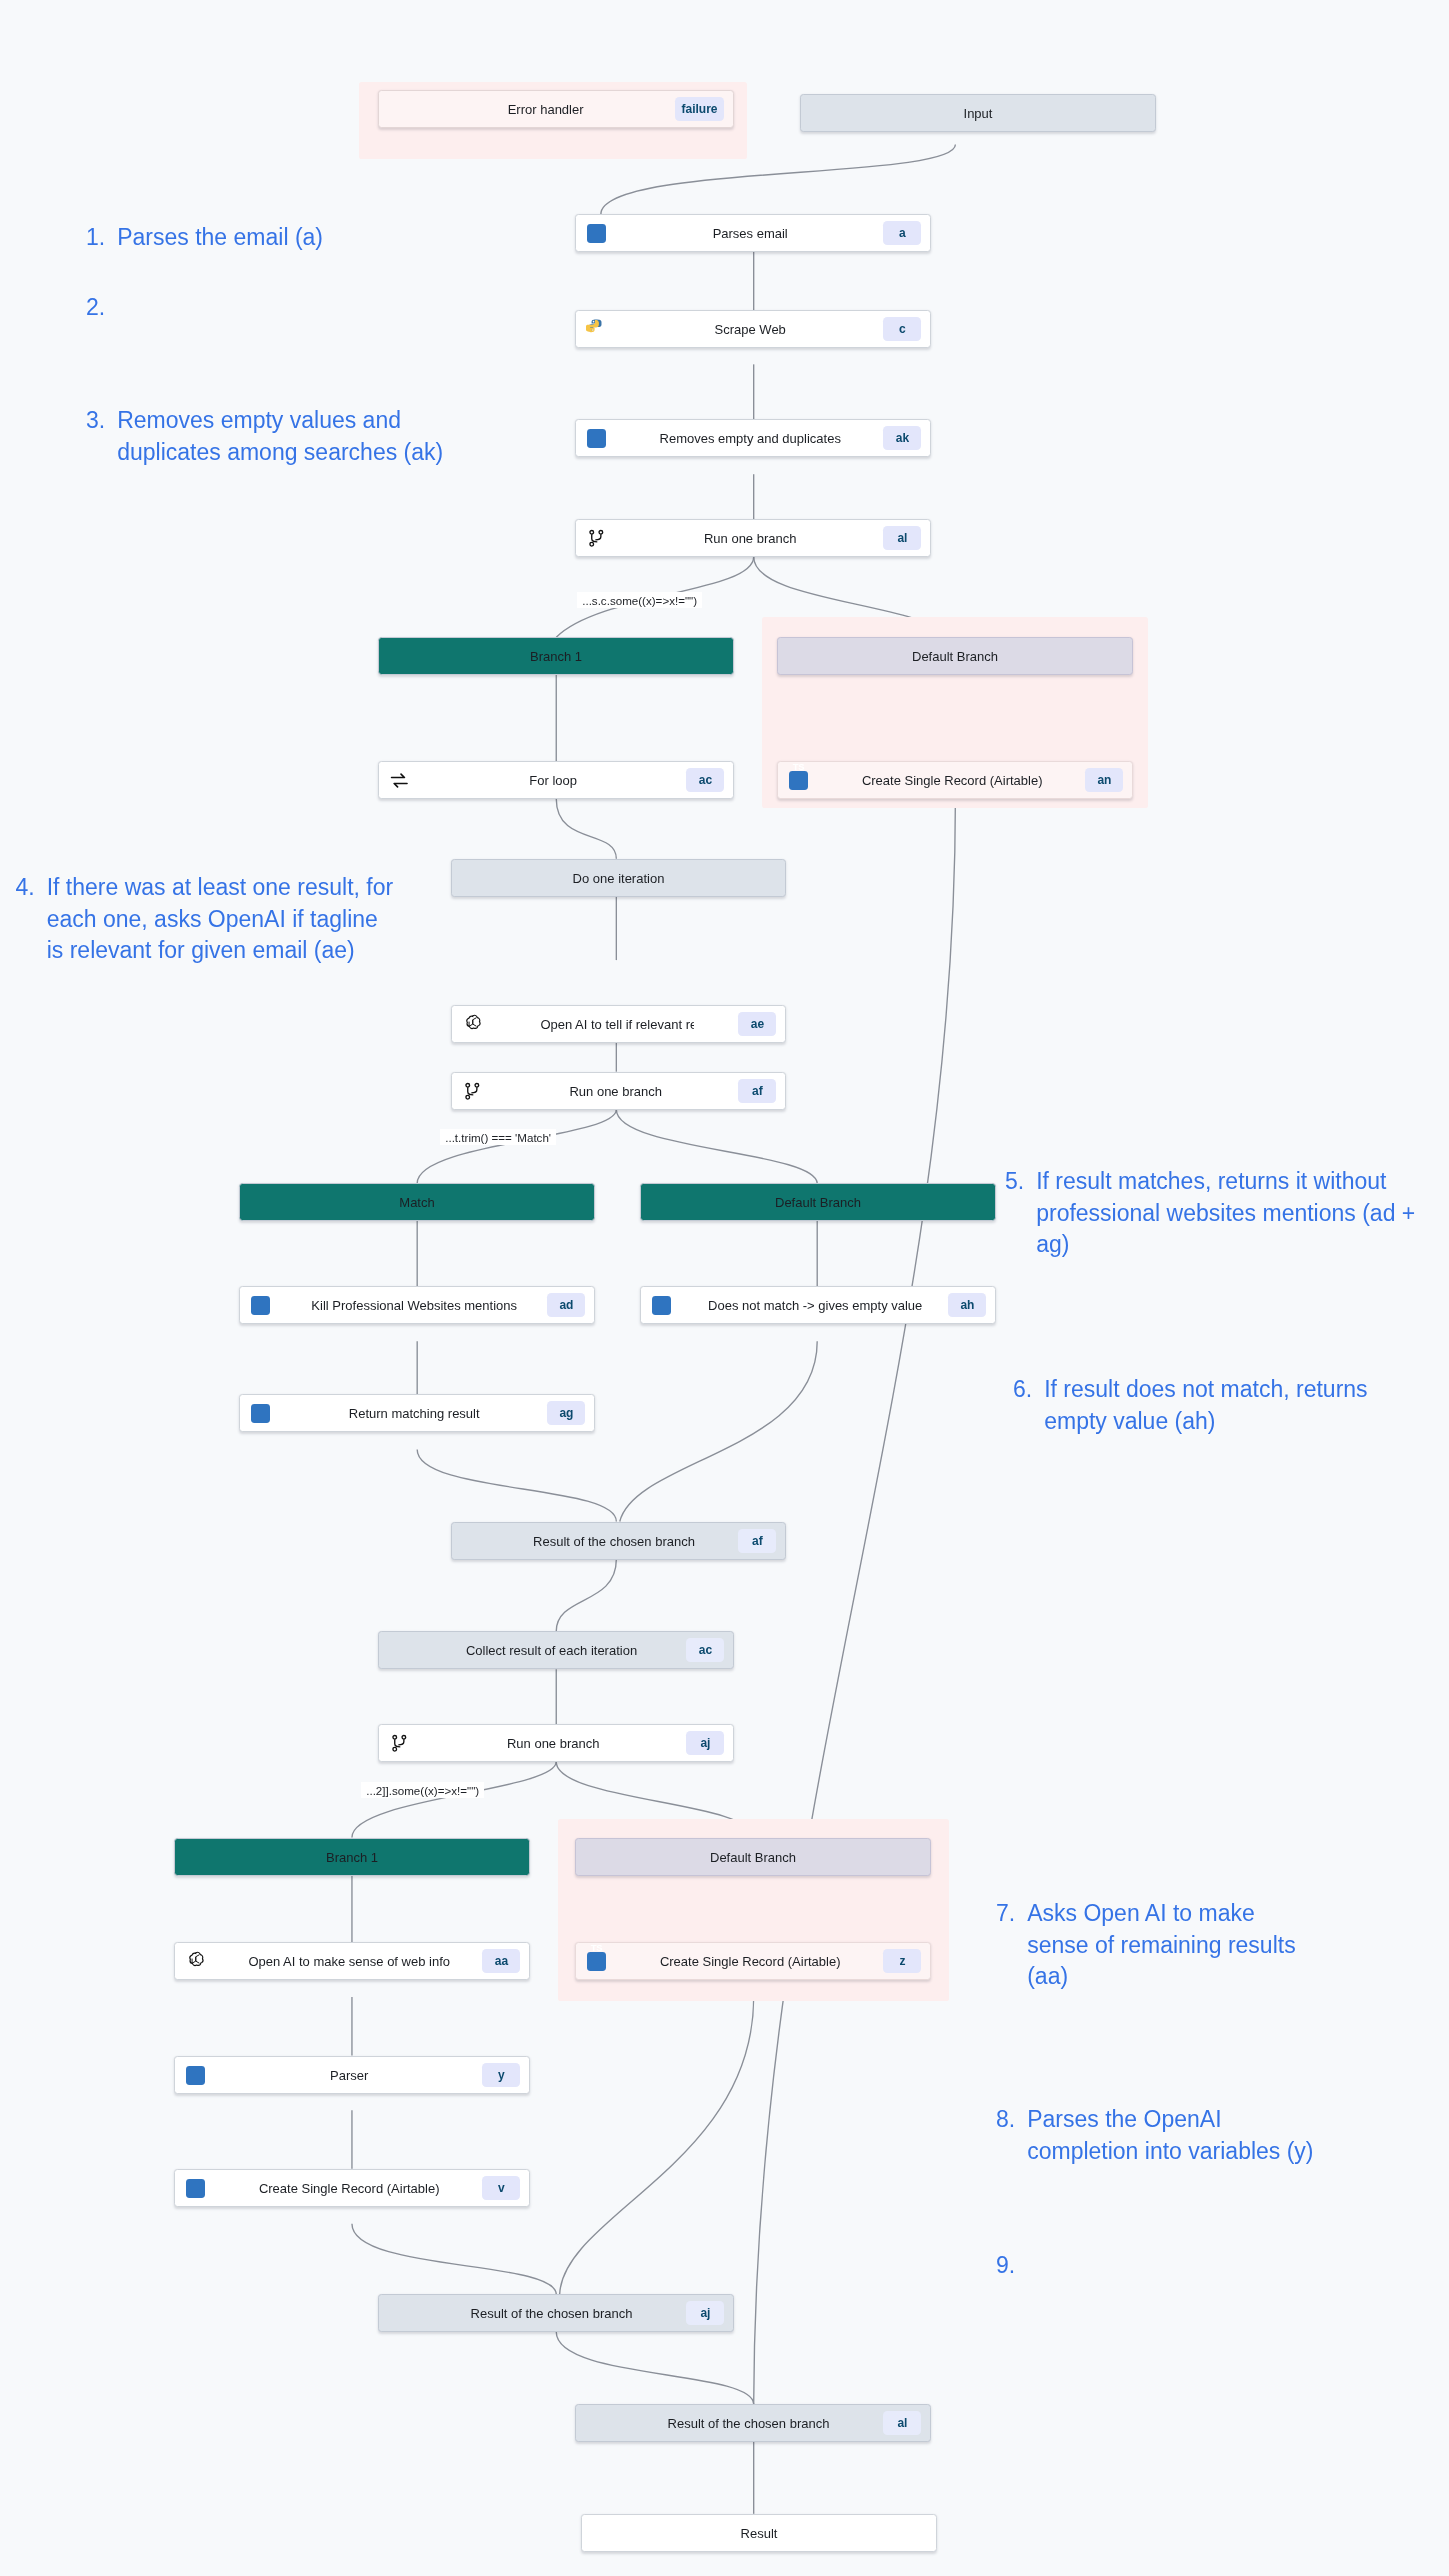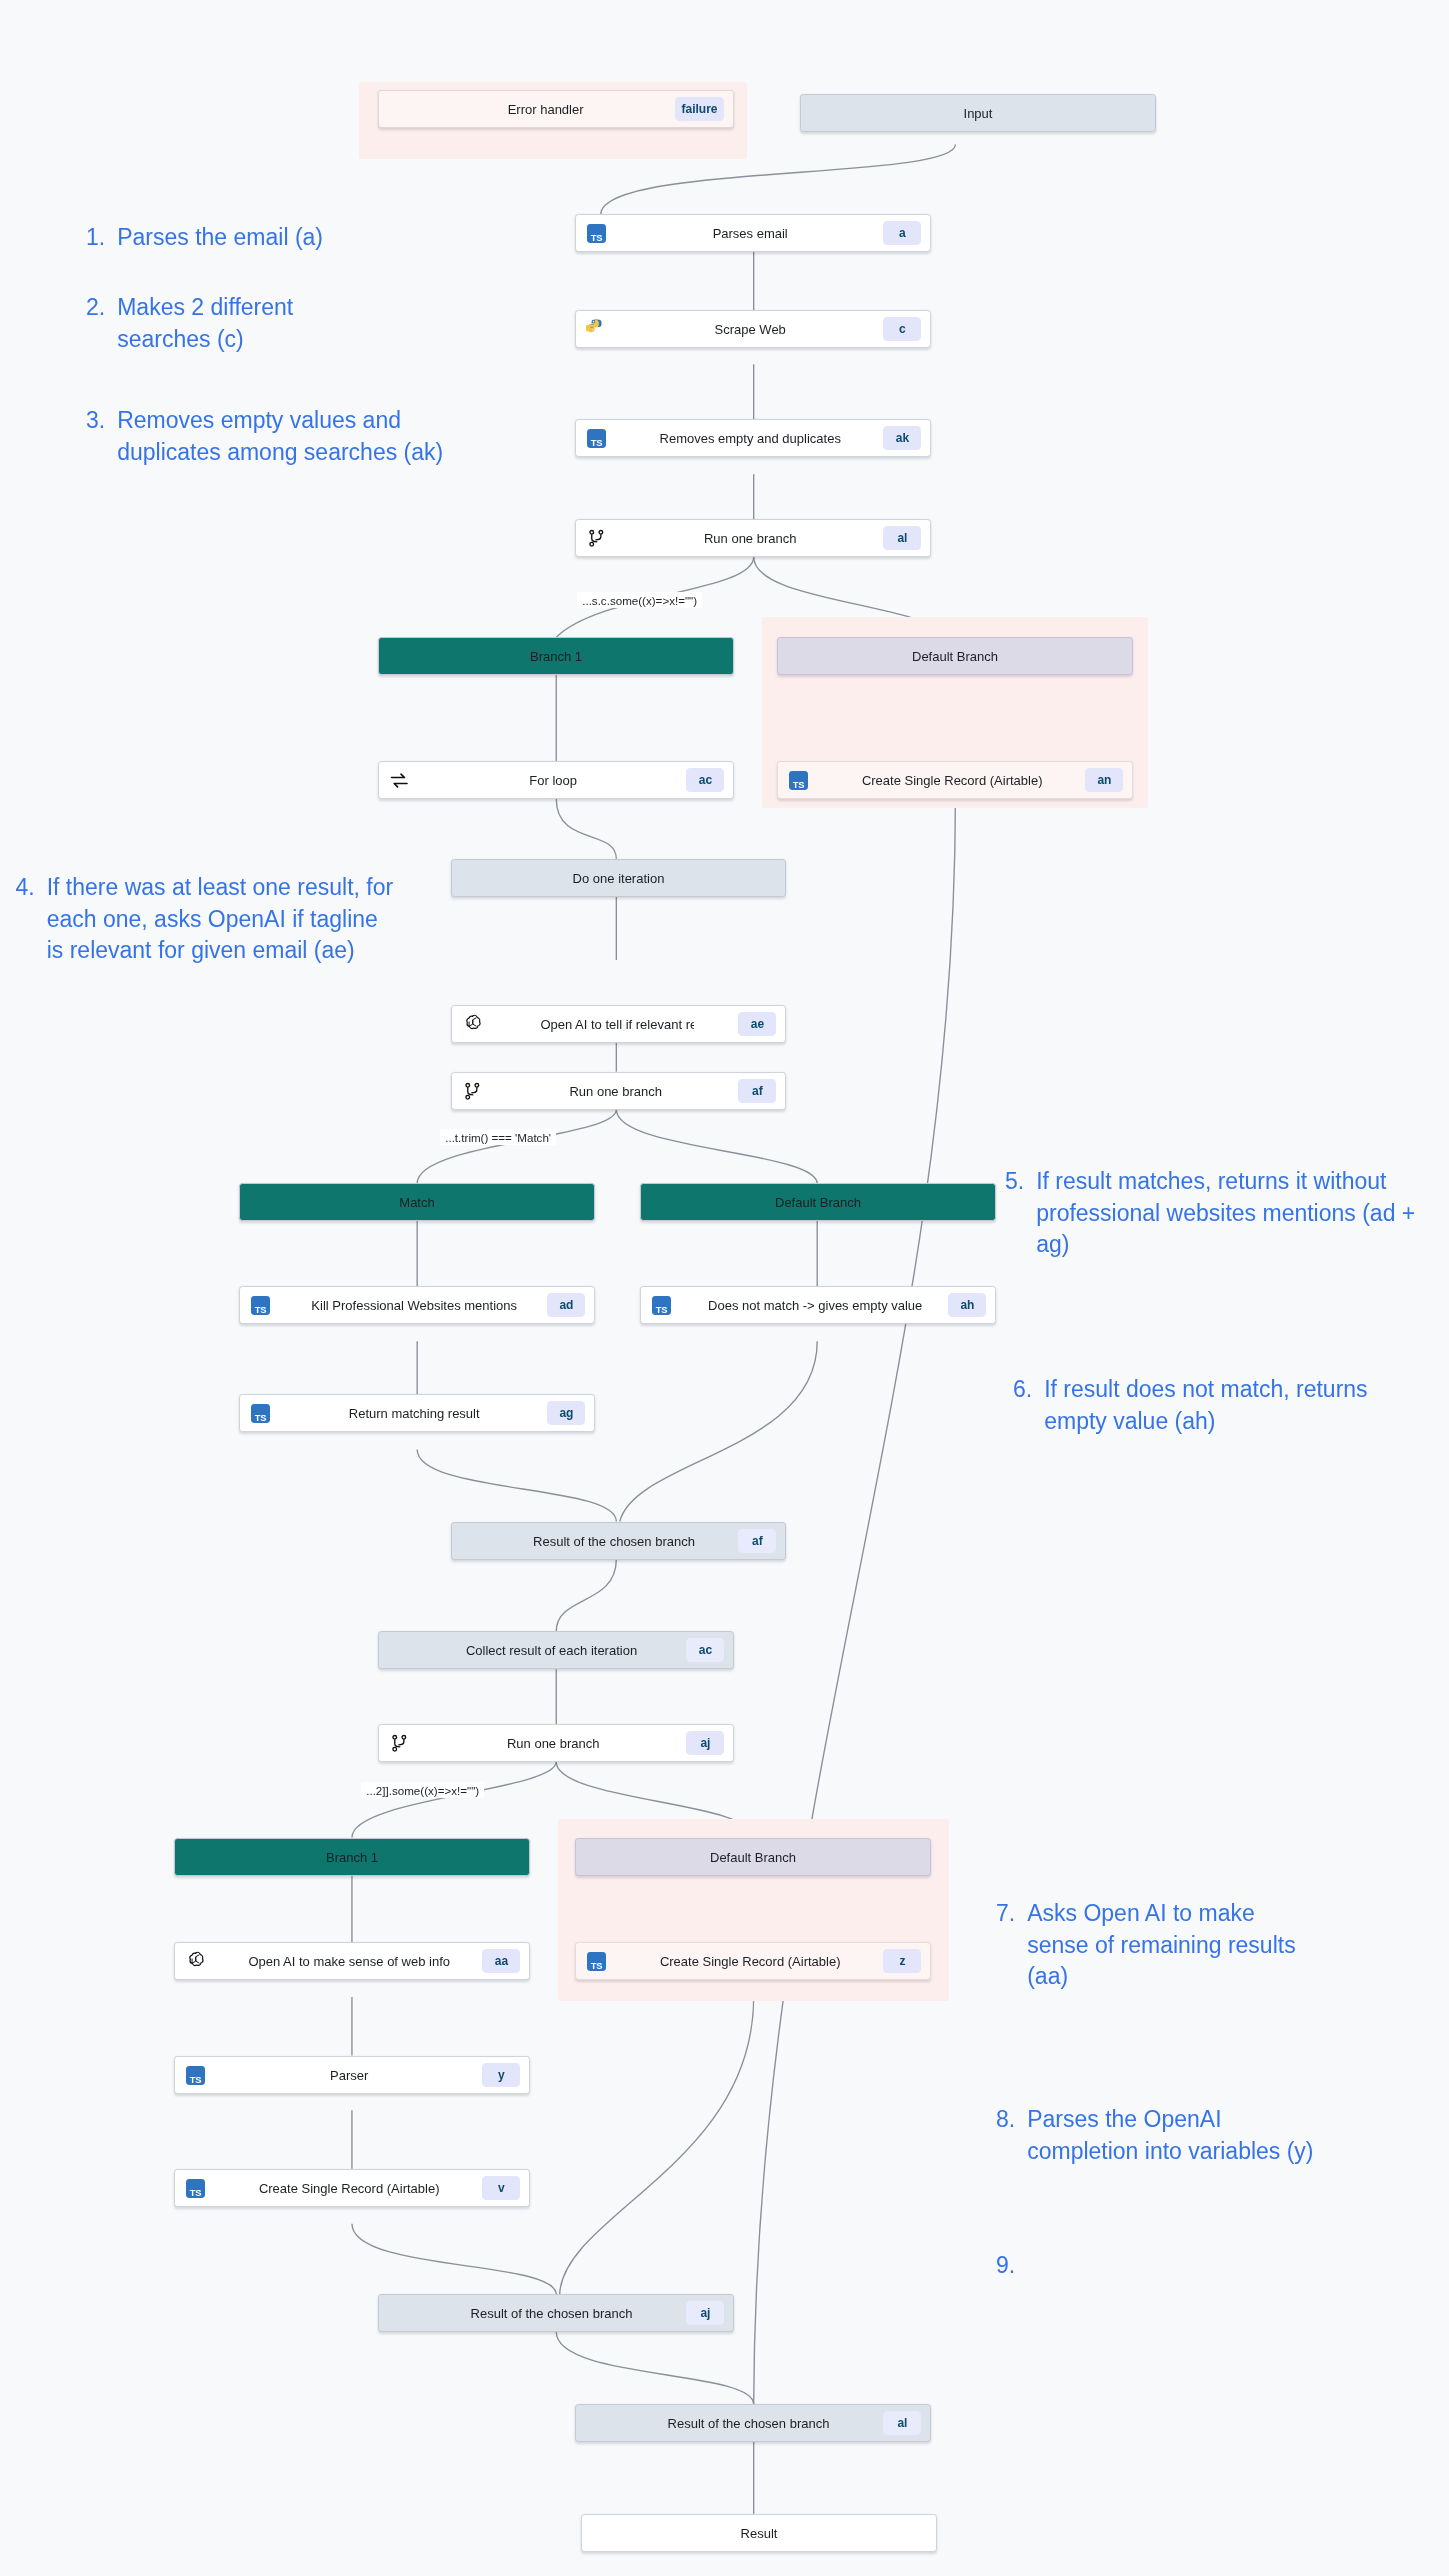--- a/index.html
+++ b/index.html
@@ -101,21 +101,21 @@
     width: 19px; height: 19px;
     background: #2f74c0;
     border-radius: 3.4px;
     color: #ffffff;
     font-size: 9.4px;
     font-weight: bold;
     font-family: "Liberation Sans", sans-serif;
     display: flex; align-items: flex-end; justify-content: center;
     letter-spacing: -0.3px;
     line-height: 1;
-    padding-bottom: 0;
+    padding-bottom: 18px;
   }
   .py-icon { width: 20.6px; height: 20.6px; display:block; }
   .oai-icon { width: 21.5px; height: 21.5px; display:block; }
   .brn-icon { width: 19px; height: 20.6px; display:block; }
   .loop-icon { width: 20.6px; height: 19px; display:block; }
 </style>
 </head>
 <body>
 
 <div id="canvas">
@@ -410,21 +410,20 @@
   <div class="node step no-icon no-badge" style="left:575px; top:2514px; width:356px;margin-left:6px;">
     <span class="node-label">Result</span>
   </div>
 
   <div class="note" style="left:86px; top:222px; width:361px;">
     <span class="num">1.</span>
     <span class="txt">Parses the email (a)</span>
   </div>
   <div class="note" style="left:86px; top:292px; width:296px;">
     <span class="num">2.</span>
-    <span class="txt">Makes 2 different searches (c)</span>
   </div>
   <div class="note" style="left:86px; top:405px; width:404px;">
     <span class="num">3.</span>
     <span class="txt">Removes empty values and duplicates among searches (ak)</span>
   </div>
   <div class="note" style="left:15.5px; top:872px; width:378px;">
     <span class="num">4.</span>
     <span class="txt">If there was at least one result, for each one, asks OpenAI if tagline is relevant for given email (ae)</span>
   </div>
   <div class="note" style="left:1005px; top:1166px; width:429px;">

